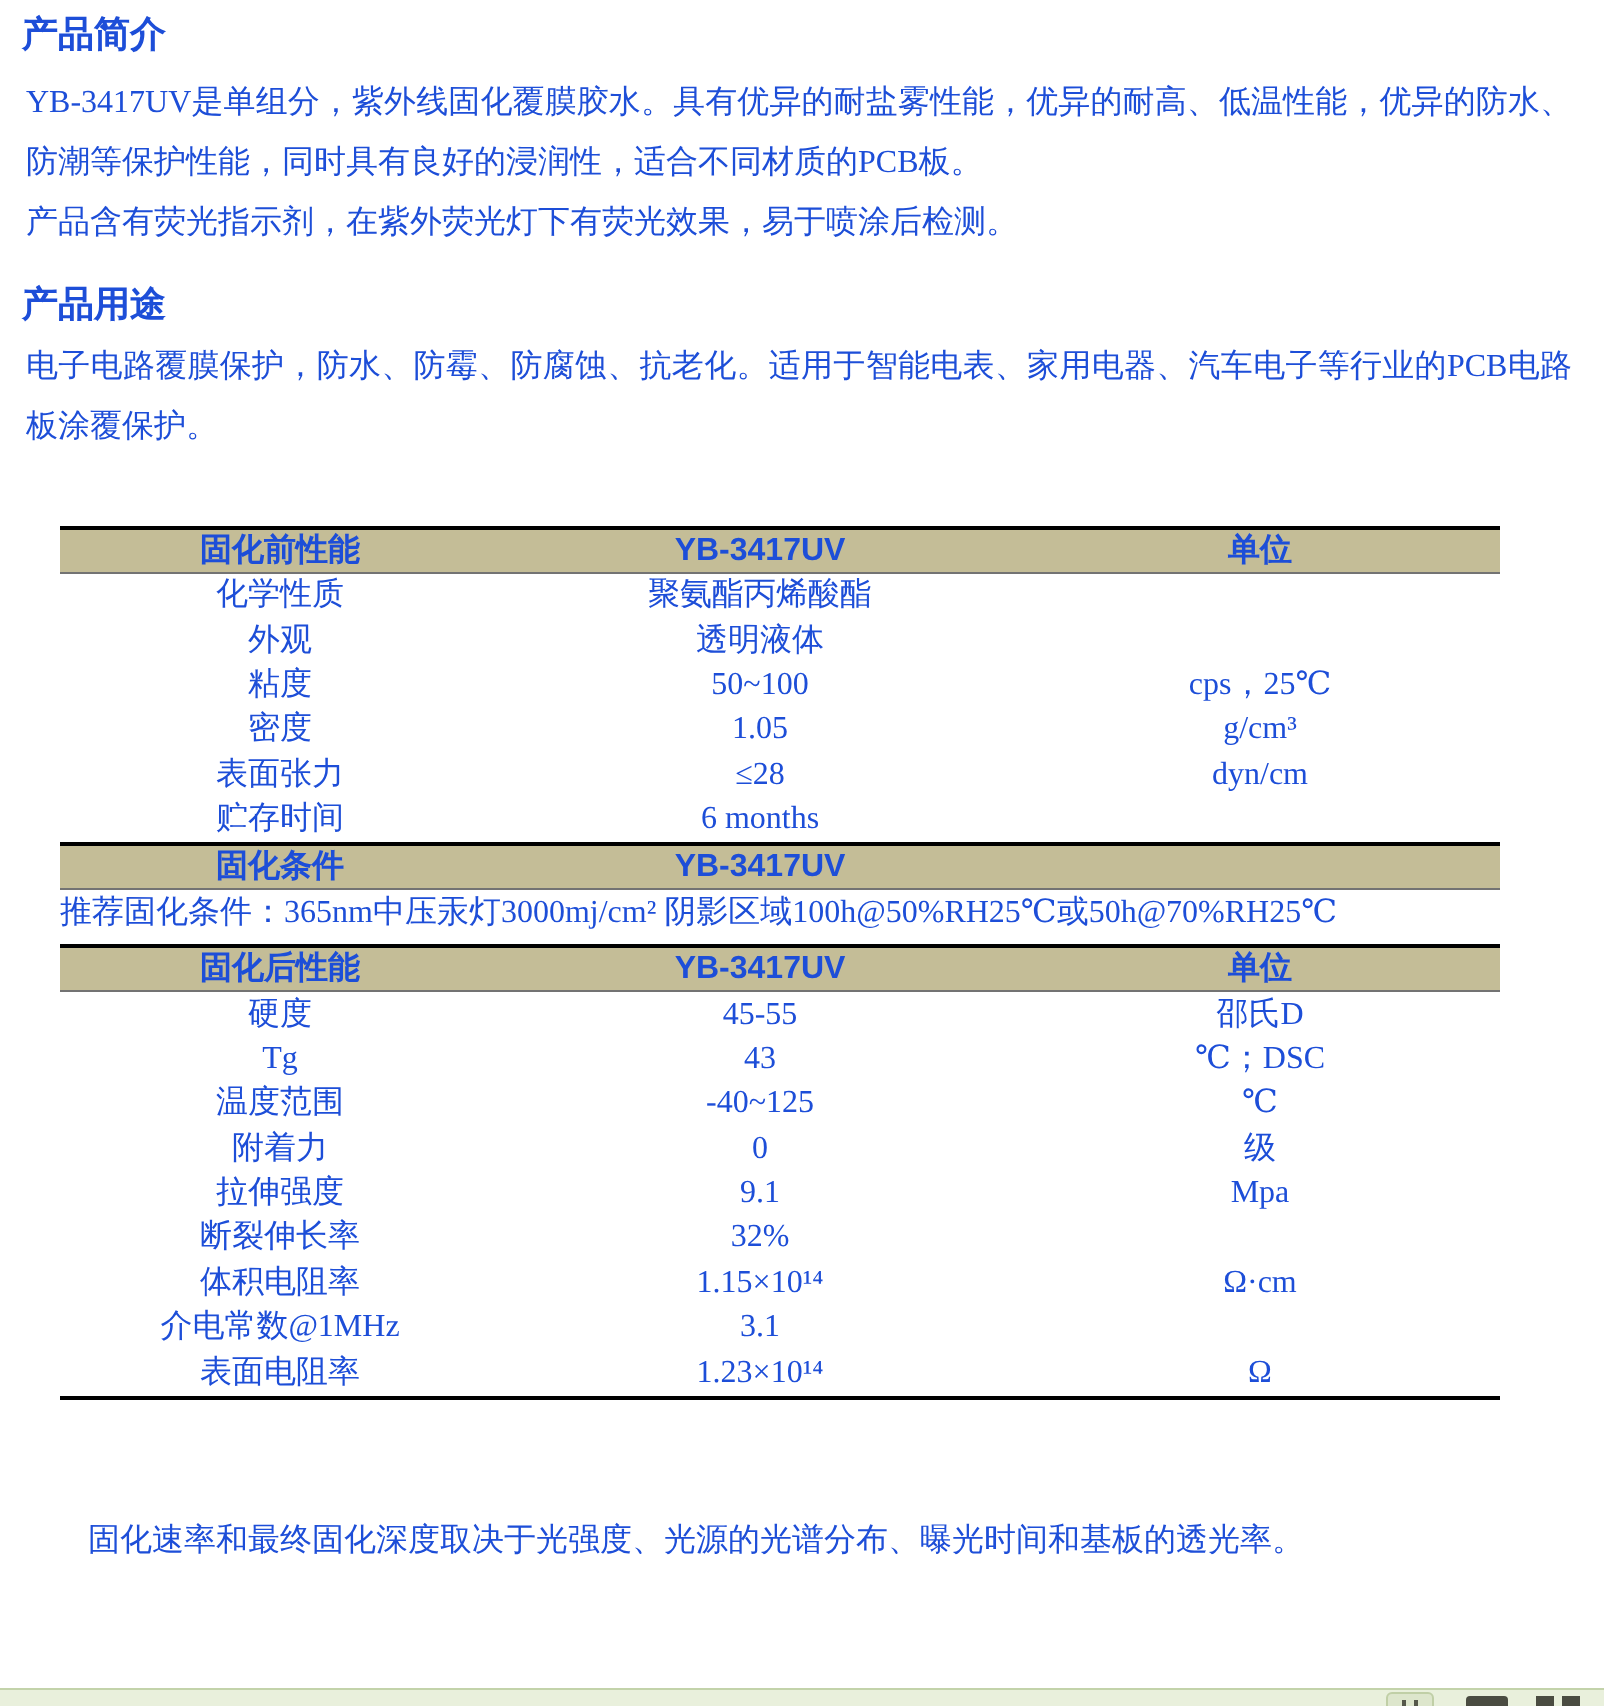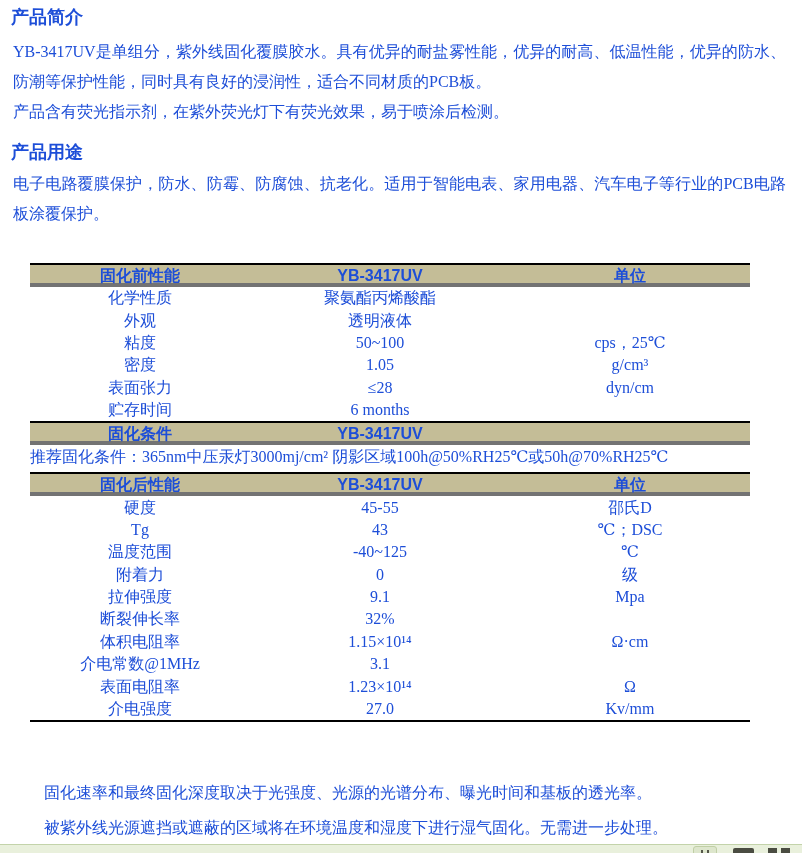--- a/index.html
+++ b/index.html
@@ -44,21 +44,21 @@
     grid-template-columns: 220px 260px 240px;
     height: 22.4px;
     align-items: center;
     text-align: center;
   }
   .trow > div { line-height: 22px; }
   .hrow {
     height: 24px;
     background: #C4BD97;
     border-top: 2px solid #000;
-    border-bottom: 4px solid #737373;
+    border-bottom: 1px solid #737373;
     font-family: "Liberation Sans", "DejaVu Sans", sans-serif;
     font-weight: bold;
   }
   .hrow > .prod { font-family: Liberation Sans, sans-serif; font-weight: bold; }
   .note-row {
     height: 27px;
     line-height: 24px;
     text-align: left;
     font-size: 16px;
     white-space: nowrap;
@@ -214,31 +214,25 @@
     <div class="trow">
       <div>介电常数@1MHz</div>
       <div>3.1</div>
       <div></div>
     </div>
     <div class="trow">
       <div>表面电阻率</div>
       <div>1.23×10¹⁴</div>
       <div>Ω</div>
     </div>
-    <div class="trow">
-      <div>介电强度</div>
-      <div>27.0</div>
-      <div>Kv/mm</div>
-    </div>
 
   </div>
 
   <div class="notes">
     <p>固化速率和最终固化深度取决于光强度、光源的光谱分布、曝光时间和基板的透光率。</p>
-    <p>被紫外线光源遮挡或遮蔽的区域将在环境温度和湿度下进行湿气固化。无需进一步处理。</p>
   </div>
 
   <div class="statusbar">
     <div class="sb-pill">
         <span></span>
         <span></span>
       </div>
     <div class="sb-slab"></div>
     <div class="sb-squares">
         <i></i>

